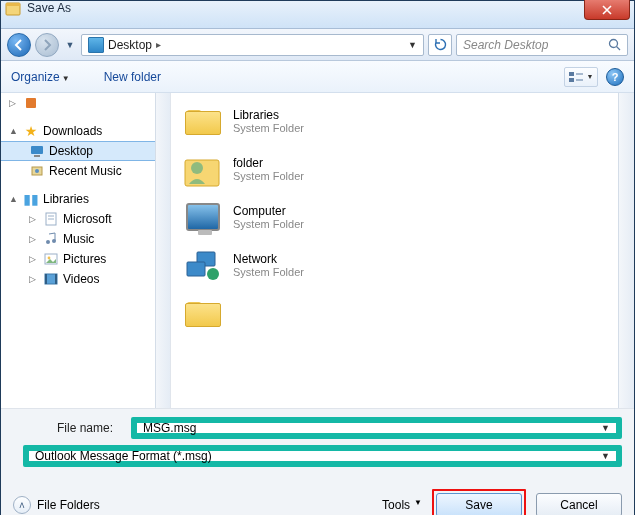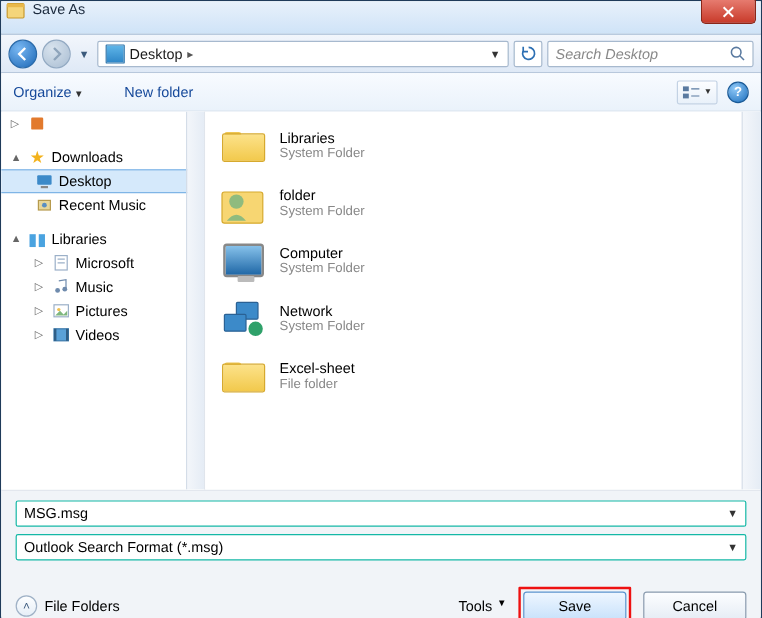--- a/index.html
+++ b/index.html
@@ -86,23 +86,24 @@
   .sidebar .scrollbar-stub { position:absolute; }
   .side-wrap { position:relative; height:100%; }
   
   .footer {
     border-top: 1px solid #dfe4eb; background: #f1f4f8; padding: 8px 12px 10px;
     font-size: 12px;
   }
   .field-row { display: flex; align-items: center; margin-bottom: 6px; }
   .field-label { width: 108px; text-align: right; padding-right: 8px; color: #222; }
   .field-input {
-    flex: 1; height: 22px; background: #fff; border: 1px solid #14b8a6;
+    flex: 1; height: 22px; background: #fff; border: 6px solid #14b8a6;
     padding: 0 6px; font-size: 12px; display:flex; align-items:center; justify-content:space-between;
     border-radius: 2px;
+    margin-left: 10px;
   }
   .field-input .dd { font-size: 9px; color: #333; }
   .button-row { display: flex; align-items: center; margin-top: 22px; gap: 10px; }
   .hide-folders { display: flex; align-items: center; gap: 6px; cursor: default; }
   .hide-folders .circ { width: 18px; height: 18px; border-radius:50%; border:1px solid #9fb1c6; display:flex; align-items:center; justify-content:center; font-size:10px; color:#3c5a7e; background: linear-gradient(#fdfeff,#e6eef7); }
   .tools { margin-left: auto; display: flex; gap:4px; }
   .tools .dd { font-size: 8px; }
   .btn {
     min-width: 86px; height: 24px; border: 1px solid #8a9bae; border-radius: 3px;
     background: linear-gradient(#fcfdff, #e6edf5); font-size: 12px; text-align:center;
@@ -329,39 +330,36 @@
         </div>
         <div class="file-text">
           <span>Network</span>
           <span class="file-sub">System Folder</span>
         </div>
       </div>
       <div class="file-item">
         <div class="file-icon">
             <div class="folder-ico"></div>
           </div>
-        <div class="file-text">
-          <span>Excel-sheet</span>
-          <span class="file-sub">File folder</span>
-        </div>
       </div>
       <div class="scrollbar-stub"></div>
     </div>
   </div>
 
   <div class="footer">
     <div class="field-row">
+      <div class="field-label">File name:</div>
       <div class="field-input">
         <span>MSG.msg</span>
         <span class="dd">▼</span>
       </div>
     </div>
     <div class="field-row">
       <div class="field-input">
-        <span>Outlook Search Format (*.msg)</span>
+        <span>Outlook Message Format (*.msg)</span>
         <span class="dd">▼</span>
       </div>
     </div>
     <div class="button-row">
       <div class="hide-folders">
         <div class="circ">˄</div>
         <span>File Folders</span>
       </div>
       <div class="tools">
         <span>Tools</span>

